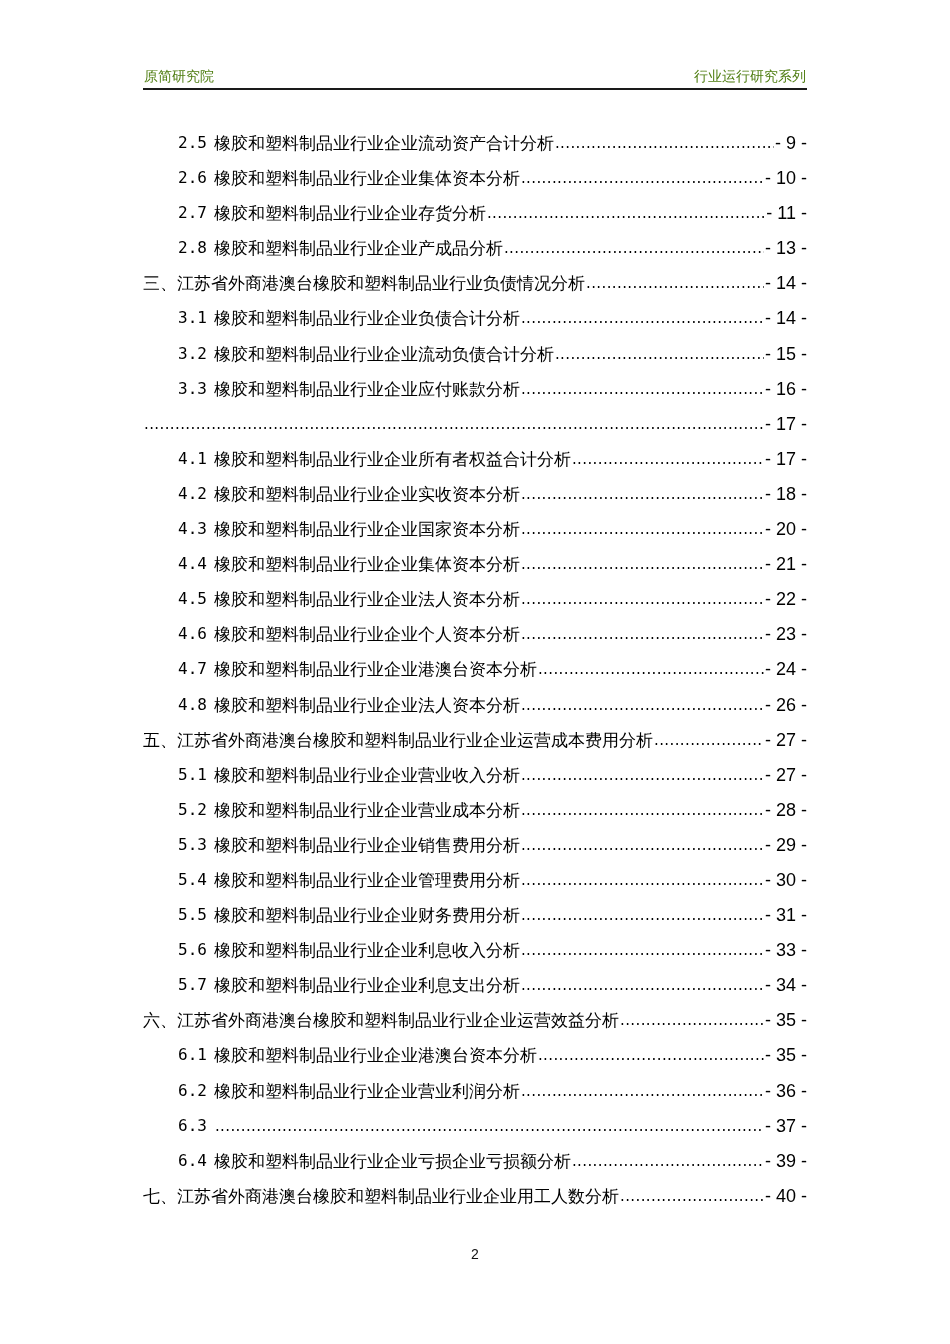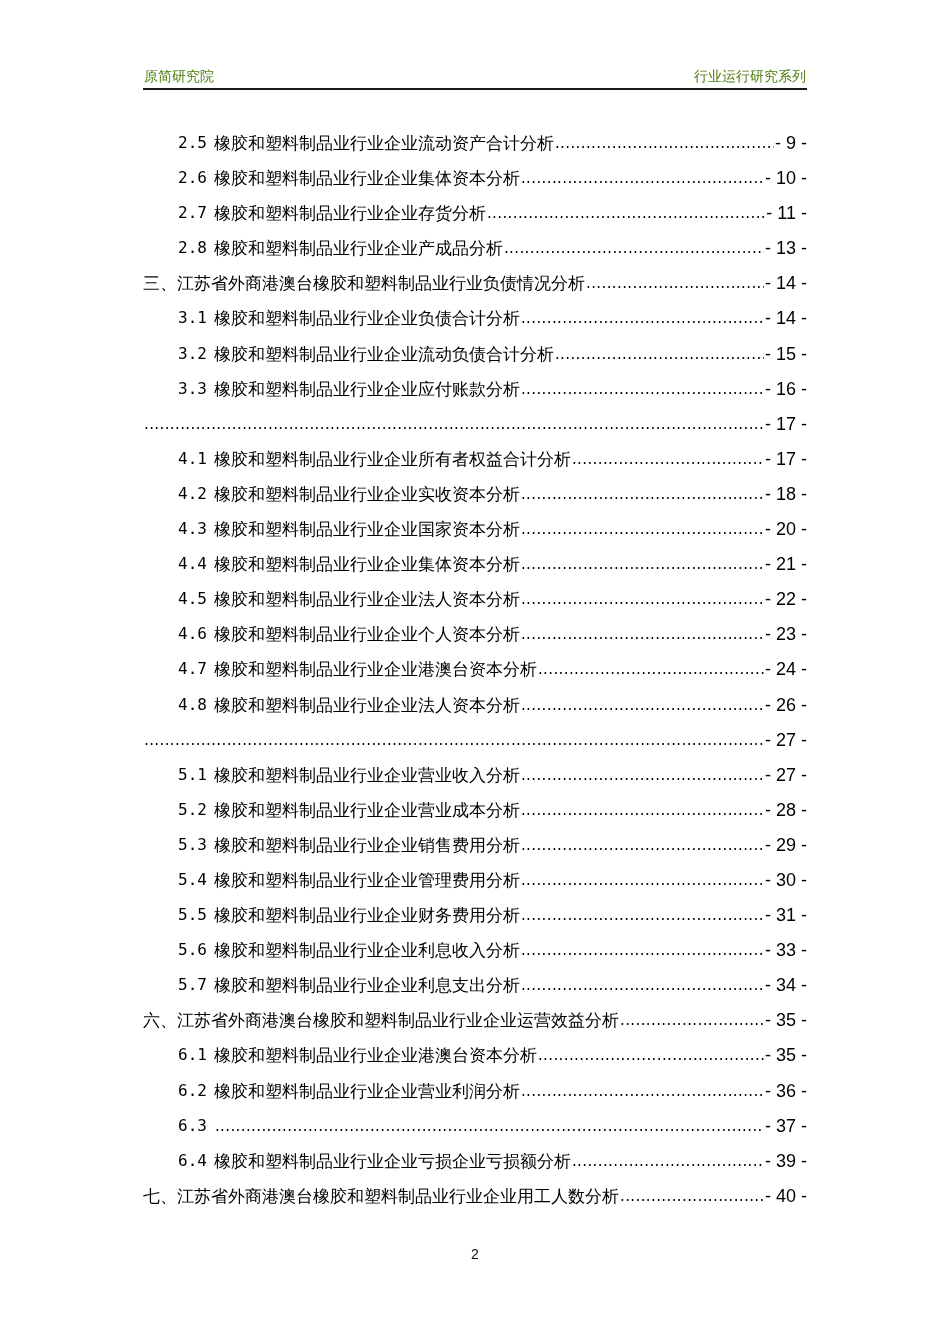--- a/index.html
+++ b/index.html
@@ -196,20 +196,21 @@
       <span class="toc-dots"></span>
       <span class="toc-page">- 24 -</span>
     </div>
     <div class="toc-row level-2">
       <span class="toc-num">4.8</span>
       <span class="toc-title">橡胶和塑料制品业行业企业法人资本分析</span>
       <span class="toc-dots"></span>
       <span class="toc-page">- 26 -</span>
     </div>
     <div class="toc-row level-1">
+      <span class="toc-title">五、江苏省外商港澳台橡胶和塑料制品业行业企业运营成本费用分析</span>
       <span class="toc-dots"></span>
       <span class="toc-page">- 27 -</span>
     </div>
     <div class="toc-row level-2">
       <span class="toc-num">5.1</span>
       <span class="toc-title">橡胶和塑料制品业行业企业营业收入分析</span>
       <span class="toc-dots"></span>
       <span class="toc-page">- 27 -</span>
     </div>
     <div class="toc-row level-2">

